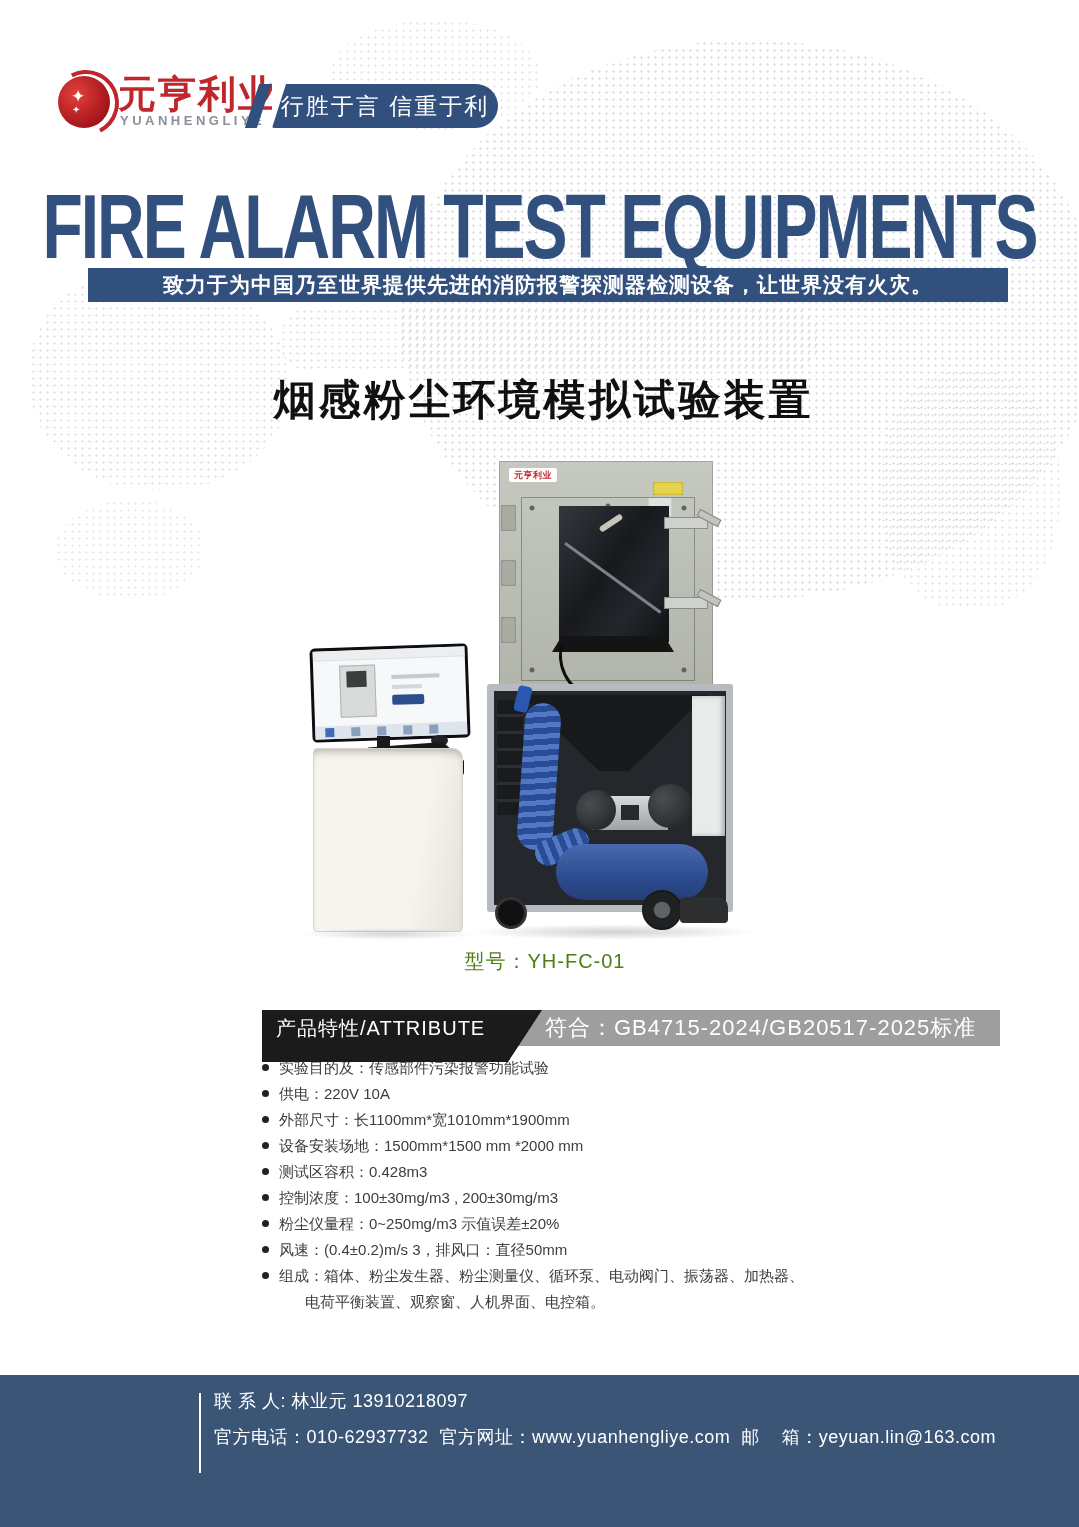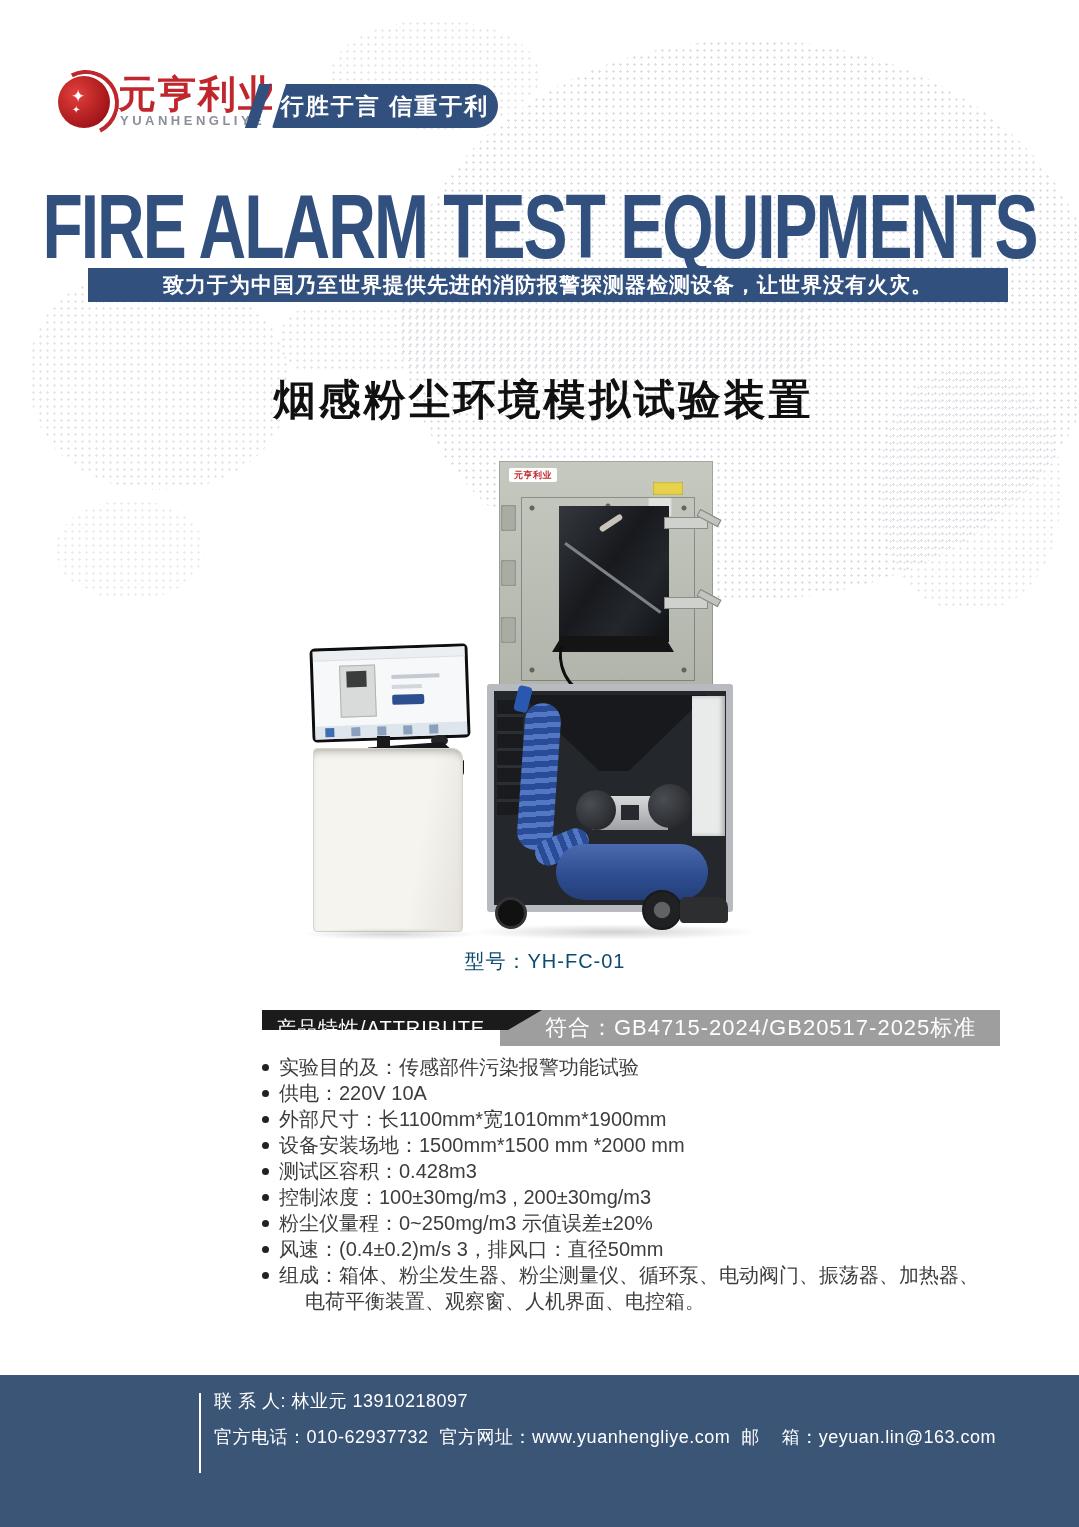--- a/index.html
+++ b/index.html
@@ -22,21 +22,21 @@
     background:radial-gradient(circle at 35% 35%,#e2403c,#a01217 75%);}
   .logo-badge::before{content:"✦";position:absolute;left:13px;top:10px;color:#fff;font-size:17px;}
   .logo-badge::after{content:"";position:absolute;left:-5px;top:-6px;width:58px;height:58px;
     border:4px solid transparent;border-top-color:#c0272d;border-right-color:#c0272d;
     border-radius:50%;transform:rotate(18deg);}
   .logo-spark{left:72px;top:104px;color:#fff;font-size:10px;}
   .logo-cn{left:118px;top:74px;font-size:38px;font-weight:900;color:#c0272d;letter-spacing:2px;line-height:40px;}
   .logo-en{left:120px;top:113px;font-size:13px;font-weight:bold;color:#8a8f99;letter-spacing:3.5px;}
   .slash{left:252px;top:84px;width:12px;height:44px;background:#32507E;transform:skewX(-18deg);}
   .badge{left:272px;top:84px;width:226px;height:44px;background:#32507E;color:#fff;
-    font-size:23px;font-weight:bold;line-height:44px;text-align:center;letter-spacing:2px;
+    font-size:23px;font-weight:normal;line-height:44px;text-align:center;letter-spacing:2px;
     border-radius:2px 22px 22px 2px;}
   .badge::before{content:"";position:absolute;left:0;top:0;width:14px;height:44px;
     background:#fff;clip-path:polygon(0 0,100% 0,0 100%);}
 
   .main-title{left:30px;right:30px;top:183px;text-align:center;font-size:66px;font-weight:900;
     color:#32507E;letter-spacing:-2px;white-space:nowrap;transform:scaleY(1.38);
     transform-origin:50% 0;line-height:62px;}
   .tagline-bar{left:88px;top:268px;width:920px;height:34px;background:#32507E;color:#fff;
     text-align:center;line-height:34px;font-size:21px;font-weight:bold;letter-spacing:1px;}
 
@@ -115,31 +115,31 @@
   .motor-body::after{content:"";position:absolute;left:29px;top:9px;width:18px;height:15px;background:#26292d;}
   .tank{left:556px;top:844px;width:152px;height:56px;border-radius:28px;
     background:linear-gradient(180deg,#4a69ae 0%,#2d4c8f 60%,#243e78 100%);}
   .wheel-l{left:495px;top:897px;width:26px;height:26px;border-radius:50%;background:#111;border:3px solid #333;}
   .wheel-r{left:642px;top:890px;width:36px;height:36px;border-radius:50%;
     background:radial-gradient(#606366 30%,#1f2123 34%);border:2px solid #191a1b;}
   .bumper{left:680px;top:897px;width:48px;height:26px;background:#2c2e30;border-radius:6px 10px 4px 4px;}
   .floor-shadow{left:468px;top:924px;width:292px;height:16px;
     background:radial-gradient(ellipse,rgba(0,0,0,.18),transparent 70%);}
 
-  .model-caption{left:300px;top:948px;width:490px;text-align:center;font-size:20px;color:#0c4a6e;letter-spacing:1px;}
+  .model-caption{left:300px;top:948px;width:490px;text-align:center;font-size:20px;color:#4d7c0f;letter-spacing:1px;}
 
   
   .standard-bar{left:500px;top:1010px;width:500px;height:36px;background:#9e9e9e;color:#fff;
     line-height:36px;font-size:22px;padding-left:45px;box-sizing:border-box;letter-spacing:1px;z-index:1;}
-  .attribute-bar{left:262px;top:1010px;width:280px;height:20px;background:#1b1b1b;color:#fff;
+  .attribute-bar{left:262px;top:1010px;width:280px;height:52px;background:#1b1b1b;color:#fff;
     line-height:36px;font-size:20px;padding-left:14px;box-sizing:border-box;letter-spacing:1px;z-index:2;
     clip-path:polygon(0 0,100% 0,calc(100% - 34px) 100%,0 100%);}
 
   .spec-list{position:absolute;left:262px;top:1058px;width:730px;margin:0;padding:0;list-style:none;
-    font-size:20px;color:#3d3d3d;}
+    font-size:15px;color:#3d3d3d;}
   .spec-list li{position:relative;display:flex;align-items:flex-start;margin-bottom:7px;line-height:19px;}
   .bullet{width:7px;height:7px;border-radius:50%;background:#222;margin:6px 10px 0 0;flex:none;}
   .cont{padding-left:43px;}
 
   
   .footer{left:0;top:1375px;width:1079px;height:152px;background:#3B5577;}
   .footer-divider{left:199px;top:1393px;width:2px;height:80px;background:#fff;}
   .footer-text{left:214px;top:1389px;color:#fff;font-size:18px;}
   .footer-text div{margin-bottom:12px;white-space:pre;letter-spacing:.5px;}
 </style>

